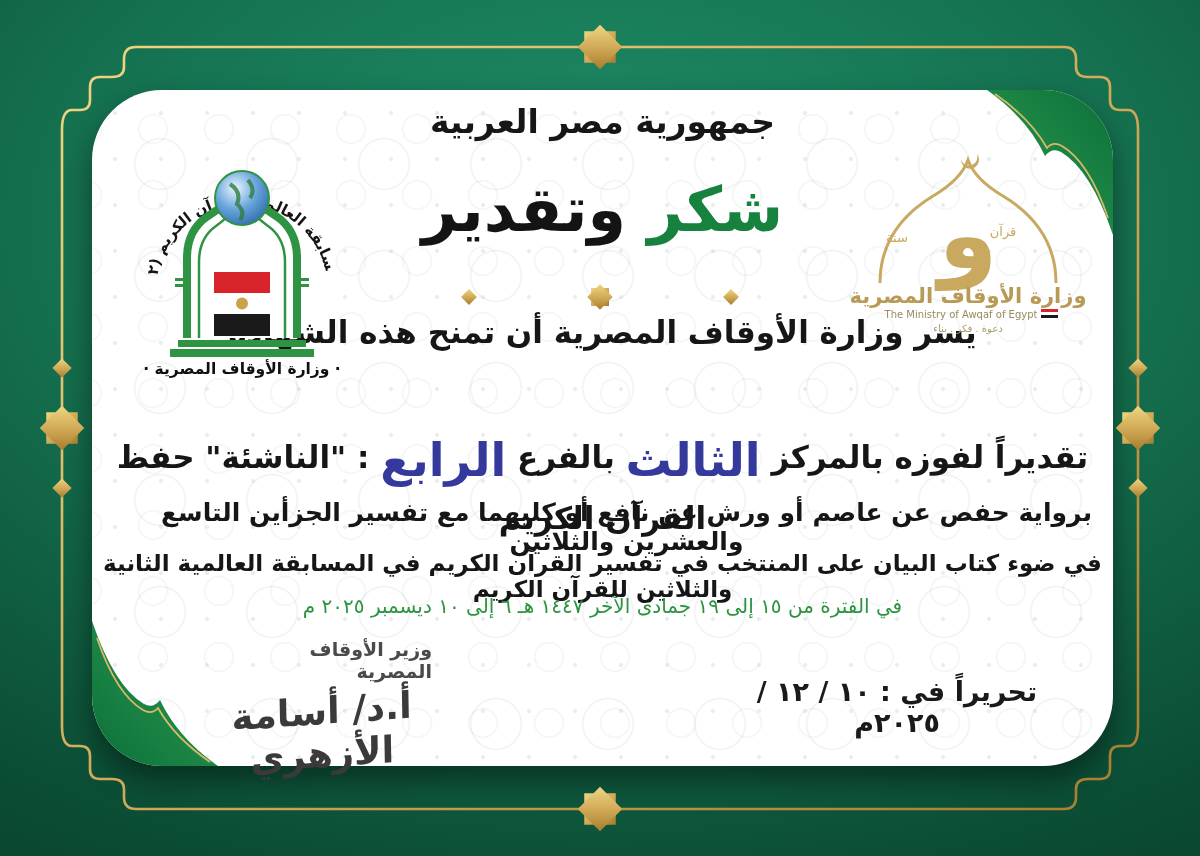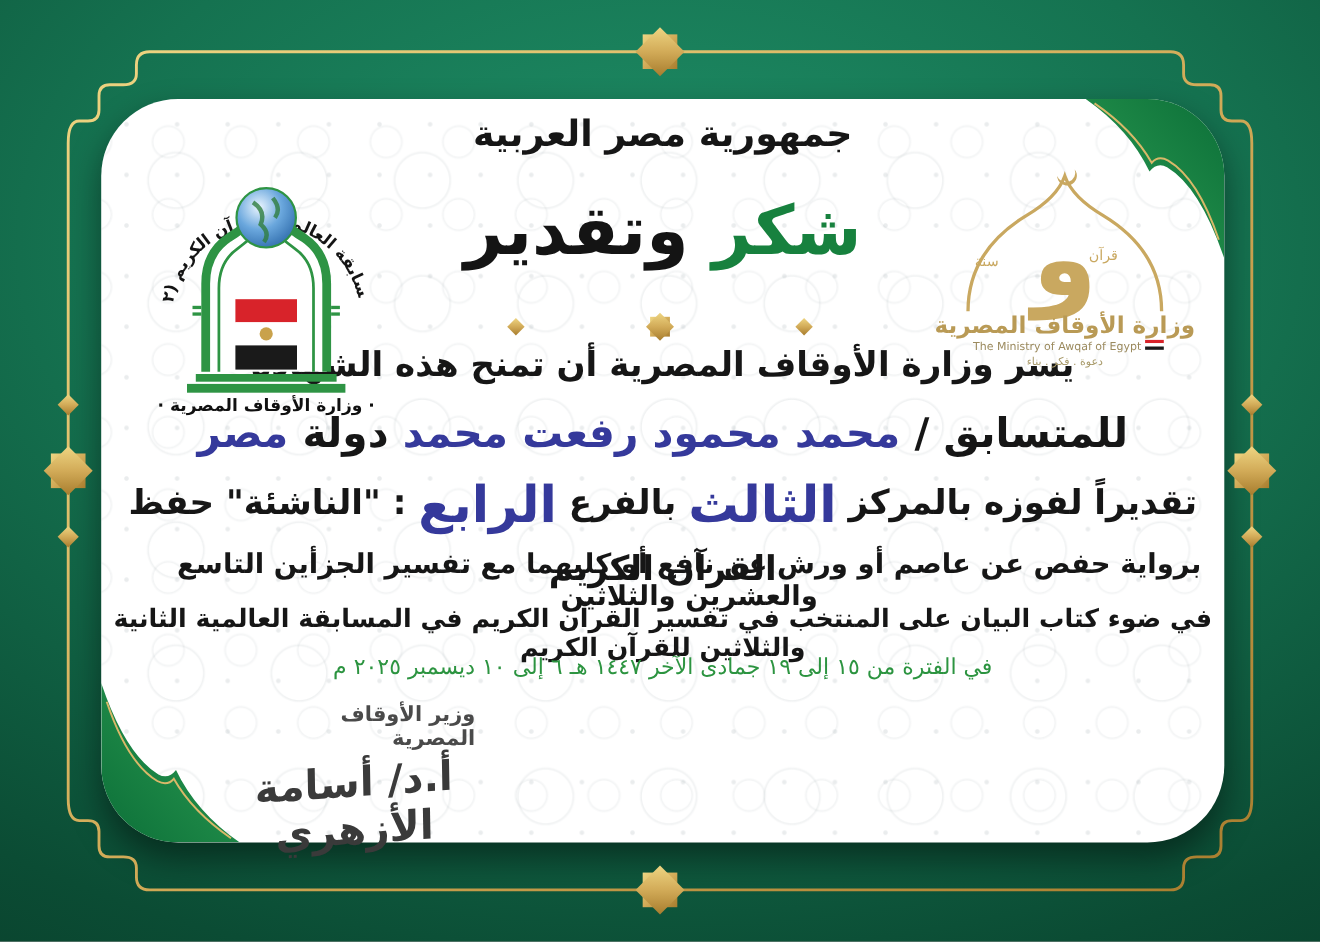--- a/index.html
+++ b/index.html
@@ -129,41 +129,36 @@
   <div class="content">
     <div class="line country">جمهورية مصر العربية</div>
 
     <div class="line big-title">
       <span class="t-green">شكر</span>
       <span class="t-black">وتقدير</span>
     </div>
 
     <div class="line intro">يسر وزارة الأوقاف المصرية أن تمنح هذه الشهادة</div>
 
-    <div class="line name-line">
-      <span>للمتسابق /</span>
-      <span class="ink-blue">محمد محمود رفعت محمد</span>
-      <span>دولة</span>
-      <span class="ink-blue">مصر</span>
-    </div>
 
     <div class="line award">
       <span>تقديراً لفوزه بالمركز</span>
       <span class="big-blue">الثالث</span>
       <span>بالفرع</span>
       <span class="big-blue">الرابع</span>
       <span>: "الناشئة" حفظ القرآن الكريم</span>
     </div>
 
     <div class="line details1">برواية حفص عن عاصم أو ورش عن نافع أو كليهما مع تفسير الجزأين التاسع والعشرين والثلاثين</div>
     <div class="line details2">في ضوء كتاب البيان على المنتخب في تفسير القرآن الكريم في المسابقة العالمية الثانية والثلاثين للقرآن الكريم</div>
     <div class="line period">في الفترة من ١٥ إلى ١٩ جمادى الآخر ١٤٤٧ هـ ٦ إلى ١٠ ديسمبر ٢٠٢٥ م</div>
 
     <div class="signer-title">وزير الأوقاف المصرية</div>
     <div class="signer-name">أ.د/ أسامة الأزهري</div>
+    <div class="issued">تحريراً في : ١٠ / ١٢ / ٢٠٢٥م</div>
   </div>
 
   <svg class="frame" viewBox="0 0 1200 856">
     <defs>
       <linearGradient id="gold" x1="0" y1="0" x2="1" y2="1">
         <stop offset="0" stop-color="#eed582"></stop>
         <stop offset="0.5" stop-color="#d2ab58"></stop>
         <stop offset="1" stop-color="#a87d2e"></stop>
       </linearGradient>
       <g id="star8">

